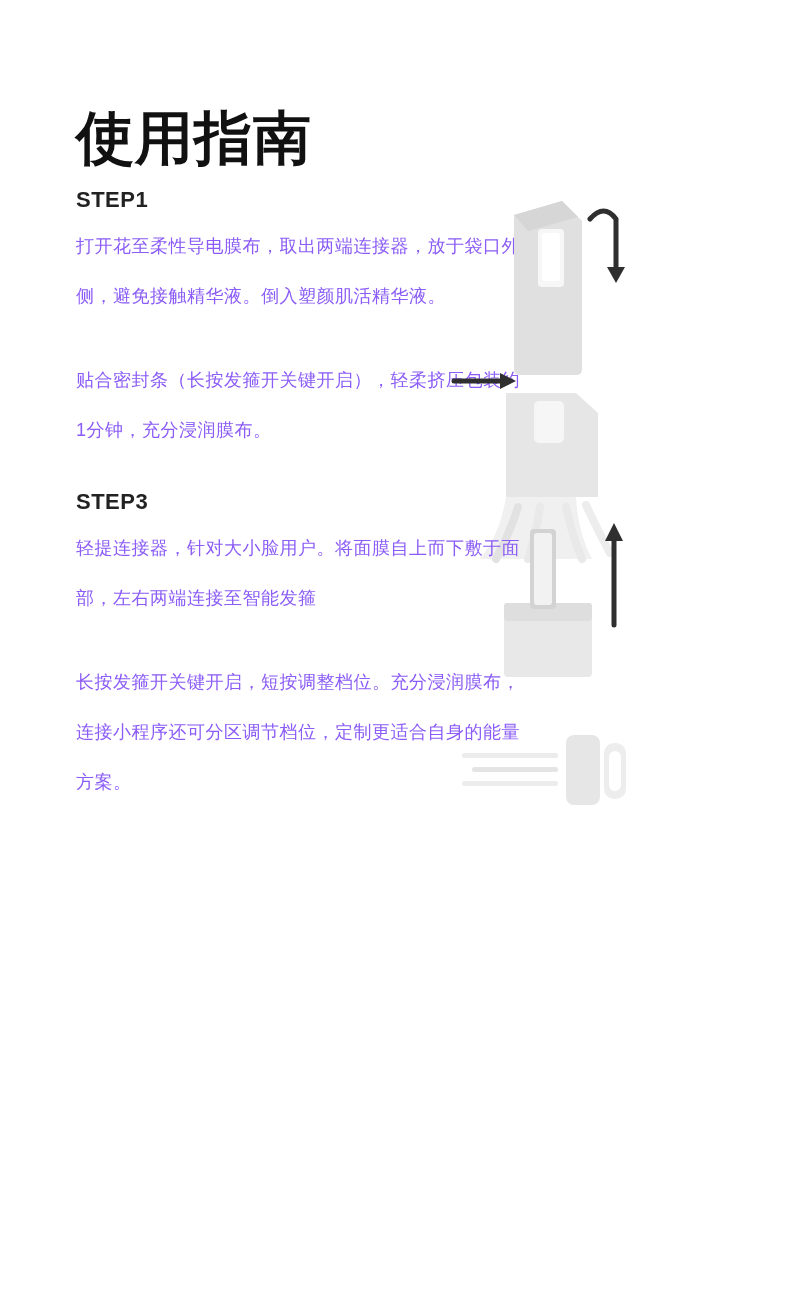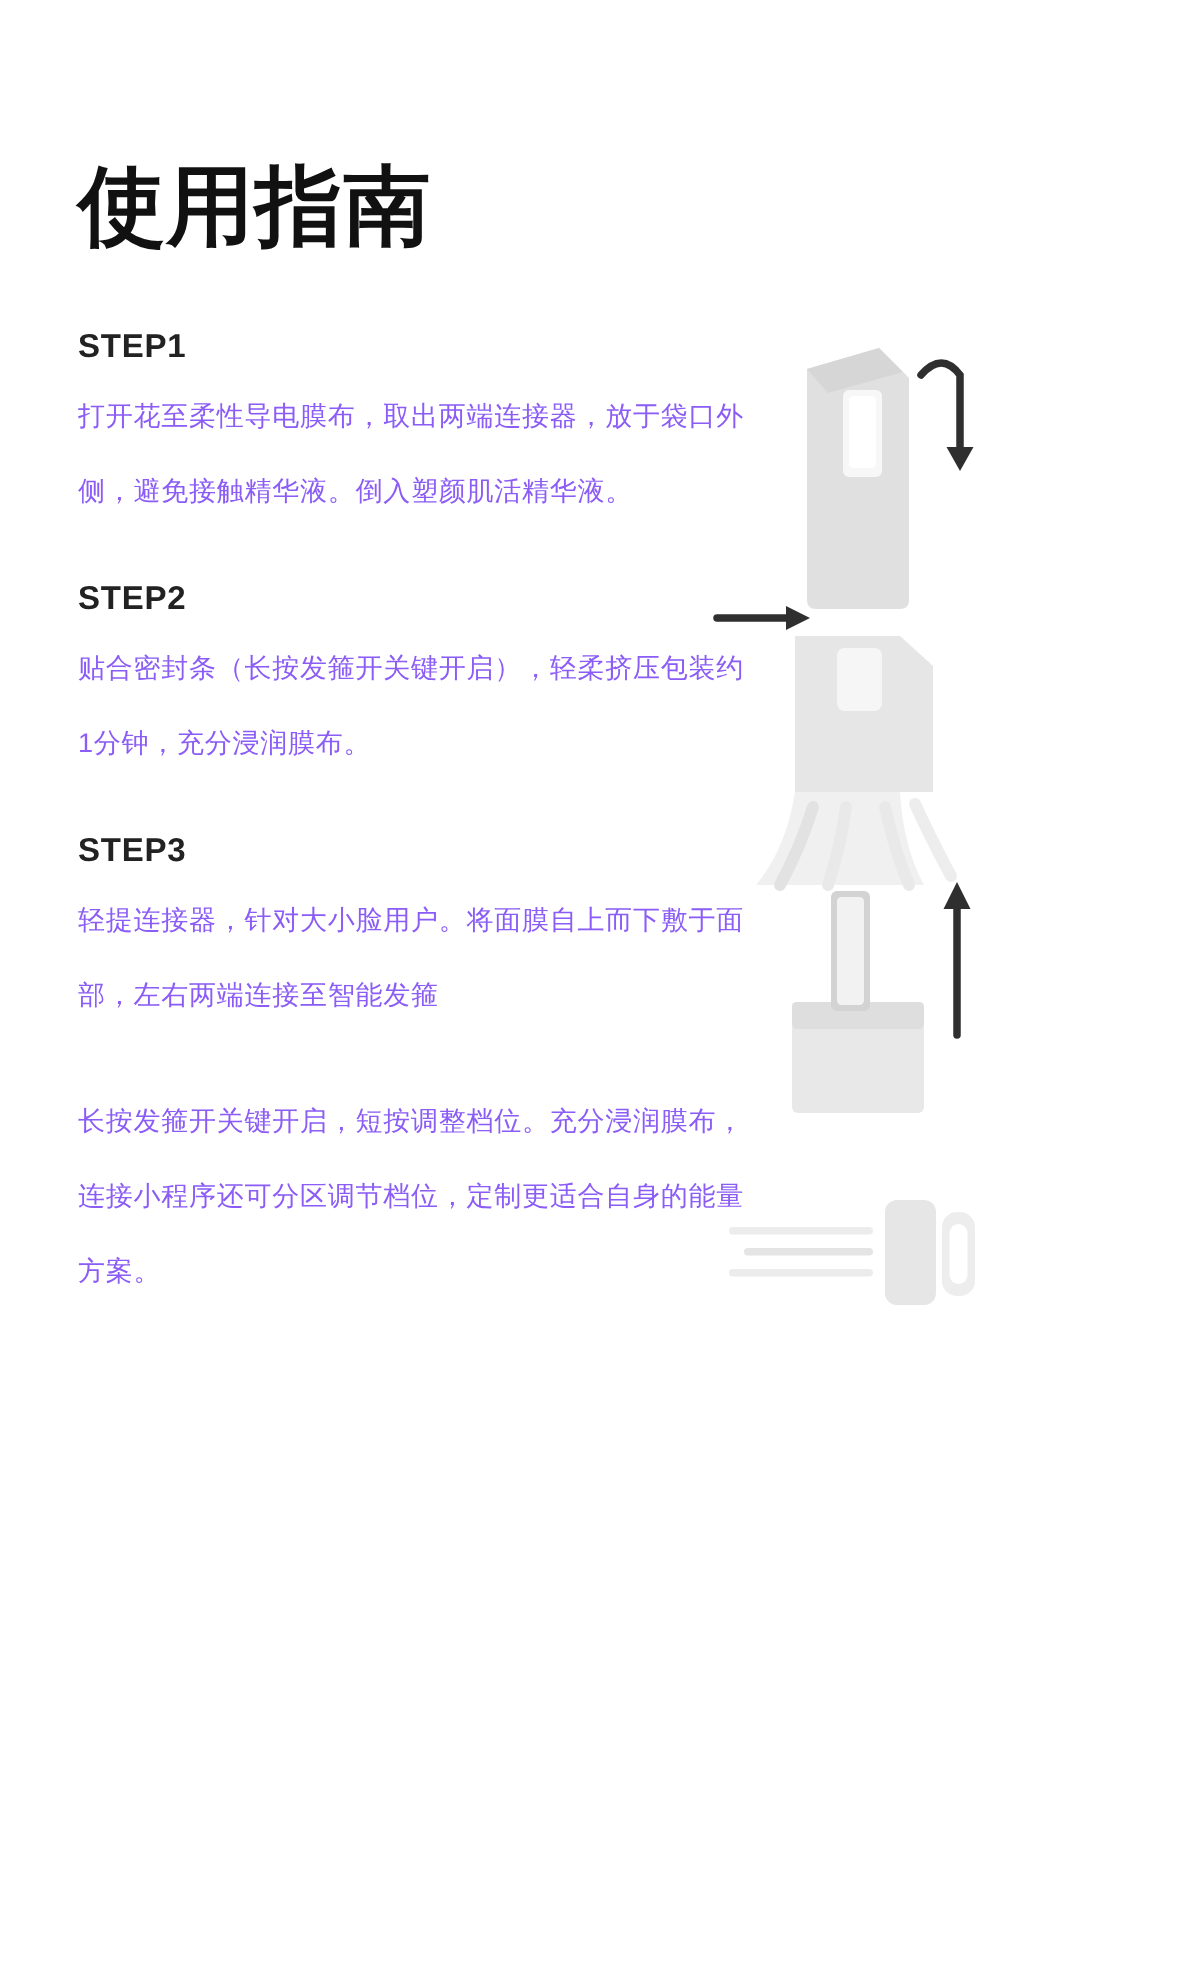--- a/index.html
+++ b/index.html
@@ -13,33 +13,33 @@
     font-family: "Liberation Sans", "DejaVu Sans", sans-serif;
     color: #1d1d1d;
     overflow: hidden;
     position: relative;
   }
   .page {
     position: relative;
     width: 730px;
     height: 1307px;
     box-sizing: border-box;
-    padding: 0 52px;
+    padding: 0 76px;
   }
   .doc-title {
     font-size: 58px;
     font-weight: bold;
     letter-spacing: 1px;
     color: #111111;
     margin: 0;
     padding-top: 106px;
     line-height: 1.1;
   }
   .steps {
-    margin-top: 48px;
+    margin-top: 17px;
   }
   .step {
     position: relative;
     margin-bottom: 34px;
   }
   .step-label {
     font-size: 22px;
     font-weight: bold;
     color: #222222;
     letter-spacing: 0.5px;
@@ -87,21 +87,20 @@
           <rect x="80" y="56" width="26" height="58" rx="4" fill="#f7f7f7"></rect>
           <rect x="84" y="60" width="18" height="48" rx="3" fill="#ffffff"></rect>
 
           <path d="M132 46 q14 -16 26 0 l0 54" fill="none" stroke="#2f2f2f" stroke-width="5" stroke-linecap="round"></path>
           <path d="M149 94 l9 16 l9 -16 z" fill="#2f2f2f"></path>
         </svg>
       </div>
     </div>
 
     <div class="step">
-      <div class="step-label">STEP2</div>
       <div class="step-body">贴合密封条（长按发箍开关键开启），轻柔挤压包装约1分钟，充分浸润膜布。</div>
 
       <div class="illus i2">
         <svg width="210" height="220" viewBox="0 0 210 220" aria-hidden="true">
 
           <path d="M58 46 L128 46 L150 66 L150 150 L58 150 Z" fill="#e6e6e6"></path>
           <rect x="86" y="54" width="30" height="42" rx="5" fill="#f6f6f6"></rect>
 
           <path d="M58 150 q-6 38 -26 62 l112 0 q-14 -26 -16 -62 z" fill="#f0f0f0"></path>
           <path d="M70 160 q-8 26 -22 52" fill="none" stroke="#e2e2e2" stroke-width="8" stroke-linecap="round"></path>

